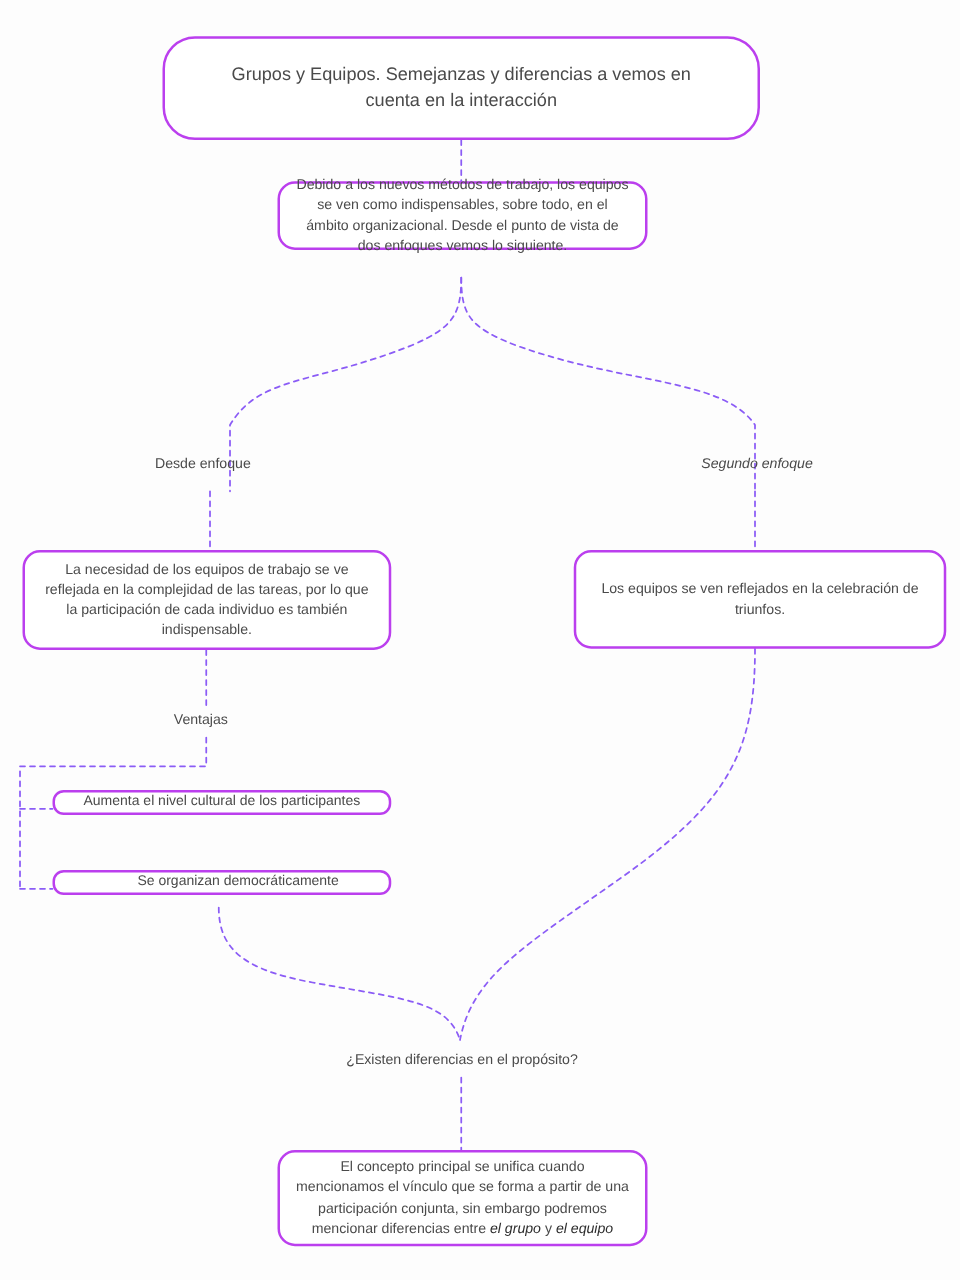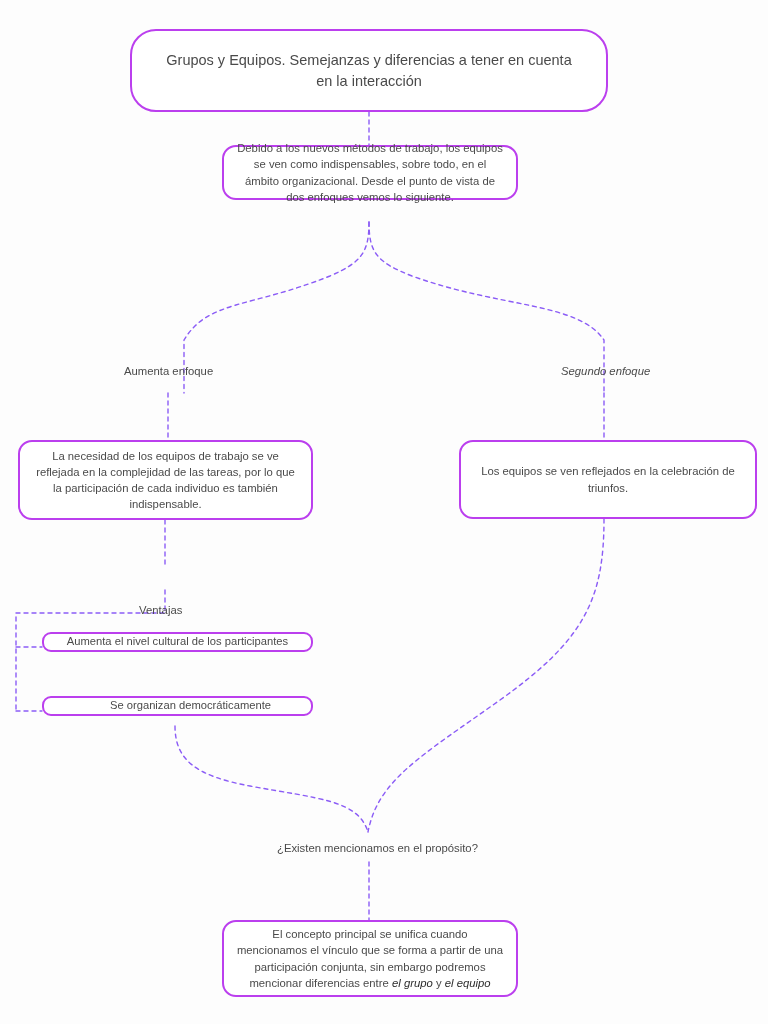--- a/index.html
+++ b/index.html
@@ -100,21 +100,21 @@
   }
   .edge-label {
     position: absolute;
     color: #4a4a4a;
     font-size: 11.3px;
     white-space: nowrap;
     z-index: 2;
   }
   .lbl-primer  { left: 124px; top: 365px; }
   .lbl-segundo { left: 561px; top: 365px; font-style: italic; }
-  .lbl-ventajas{ left: 139px; top: 570px; margin-top: 34px; }
+  .lbl-ventajas{ left: 139px; top: 570px; }
   .lbl-question{ left: 277px; top: 842px; }
 </style>
 </head>
 <body>
 
 <div id="canvas">
 
   <svg id="edges" viewBox="0 0 768 1024" width="768" height="1024" xmlns="http://www.w3.org/2000/svg">
     <g fill="none" stroke="#8b5cf6" stroke-width="1.4" stroke-dasharray="4 4" stroke-linecap="round">
 
@@ -138,28 +138,28 @@
 
       <path d="M175,726 C175,760 196,776 250,786 C320,799 358,800 368,832"></path>
 
       <path d="M604,519 C604,600 584,640 500,700 C420,757 378,780 368,832"></path>
 
       <path d="M369,862 L369,920"></path>
     </g>
   </svg>
 
   <div class="node node-title">
-    <span>Grupos y Equipos. Semejanzas y diferencias a tener en cuenta en la interacción</span>
+    <span>Grupos y Equipos. Semejanzas y diferencias a vemos en cuenta en la interacción</span>
   </div>
 
   <div class="node node-intro">
     <span>Debido a los nuevos métodos de trabajo, los equipos se ven como indispensables, sobre todo, en el ámbito organizacional. Desde el punto de vista de dos enfoques vemos lo siguiente.</span>
   </div>
 
-  <div class="edge-label lbl-primer">Aumenta enfoque</div>
+  <div class="edge-label lbl-primer">Desde enfoque</div>
 
   <div class="edge-label lbl-segundo">Segundo enfoque</div>
 
   <div class="node node-left-main">
     <span>La necesidad de los equipos de trabajo se ve reflejada en la complejidad de las tareas, por lo que la participación de cada individuo es también indispensable.</span>
   </div>
 
   <div class="node node-right-main">
     <span>Los equipos se ven reflejados en la celebración de triunfos.</span>
   </div>
@@ -167,19 +167,19 @@
   <div class="edge-label lbl-ventajas">Ventajas</div>
 
   <div class="node node-adv node-adv-1">
     <span>Aumenta el nivel cultural de los participantes</span>
   </div>
 
   <div class="node node-adv node-adv-2">
     <span>Se organizan democráticamente</span>
   </div>
 
-  <div class="edge-label lbl-question">¿Existen mencionamos en el propósito?</div>
+  <div class="edge-label lbl-question">¿Existen diferencias en el propósito?</div>
 
   <div class="node node-final">
     <span><span>El concepto principal se unifica cuando mencionamos el vínculo que se forma a partir de una participación conjunta, sin embargo podremos mencionar diferencias entre </span><em>el grupo</em><span> y </span><em>el equipo</em></span>
   </div>
 
 </div>
 
 </body></html>

